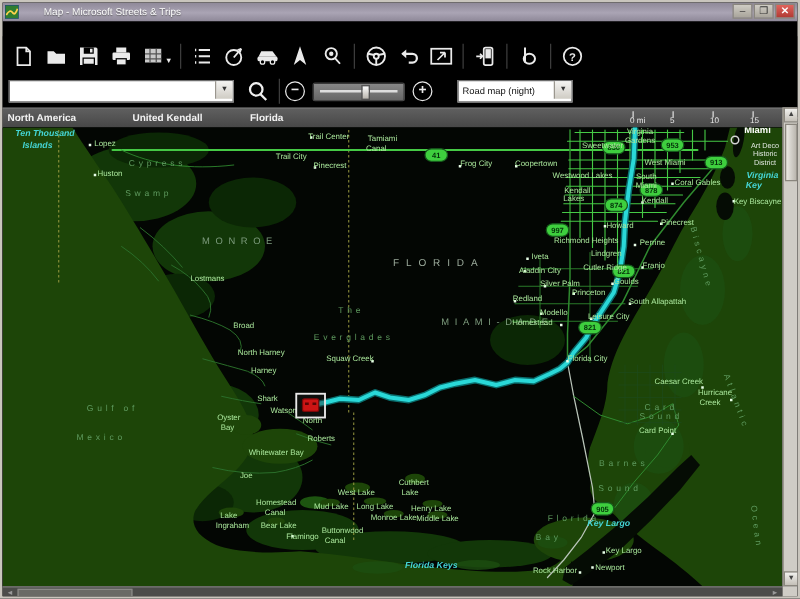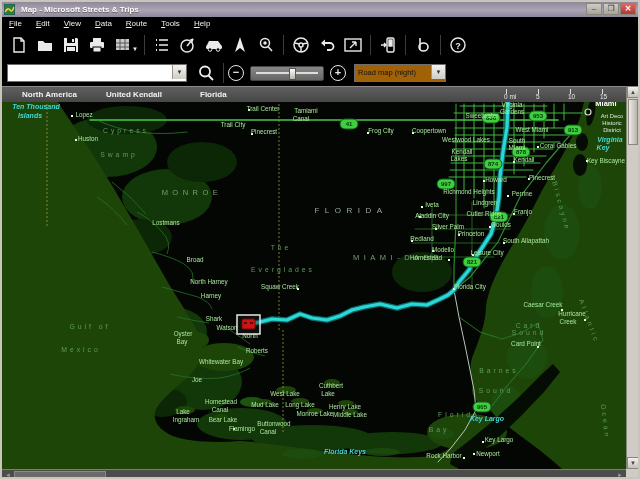--- a/index.html
+++ b/index.html
@@ -1,19 +1,19 @@
 <!DOCTYPE html>
 <html><head>
 <meta charset="utf-8">
 <style>
   html,body{margin:0;padding:0;background:#9a9a9a;font-family:"Liberation Sans",sans-serif;}
   #win{position:relative;width:640px;height:479px;background:#000;border:2px solid #c9c5bd;box-sizing:border-box;overflow:hidden;}
   
   #titlebar{position:absolute;left:0;top:0;width:636px;height:15px;background:linear-gradient(#8e8898,#aaa4b4 55%,#8e8898);display:flex;align-items:center;padding:0 2px;box-sizing:border-box;}
-  #title-text{color:#fff;font-size:8px;font-weight:bold;margin-left:6px;white-space:nowrap;text-shadow:0 1px 1px #555;}
+  #title-text{color:#fff;font-size:8px;font-weight:normal;margin-left:20px;white-space:nowrap;text-shadow:0 1px 1px #555;}
   #win-buttons{position:absolute;right:2px;top:1px;display:flex;gap:1px;}
   .winbtn{width:16px;height:12px;background:linear-gradient(#cfccc4,#a8a49a);border:1px solid #8a867e;font-size:8px;line-height:10px;text-align:center;color:#333;box-sizing:border-box;}
   .winbtn.close{background:linear-gradient(#e0635c,#b03a33);color:#fff;font-weight:bold;}
   
   #menubar{position:absolute;left:0;top:15px;width:636px;height:12px;background:#000;display:flex;align-items:center;}
   .menu-item{display:inline-block;color:#efefef;font-size:8px;padding:1px 7px;}
   .menu-item::first-letter{text-decoration:underline;}
   
   #toolbar1{position:absolute;left:0;top:27px;width:636px;height:31px;background:#000;display:flex;align-items:center;padding-left:4px;box-sizing:border-box;}
   .tbtn{width:26px;height:24px;display:flex;align-items:center;justify-content:center;color:#eaeaea;}
@@ -21,21 +21,21 @@
   .dd-arrow{color:#eaeaea;font-size:6px;margin:8px 2px 0 -4px;}
   #toolbar2{position:absolute;left:0;top:58px;width:636px;height:26px;background:#000;display:flex;align-items:center;padding-left:5px;box-sizing:border-box;}
   #search-combo{width:178px;height:16px;background:#fff;border:1px solid #6d6d6d;position:relative;}
   #search-combo .arrowbox{position:absolute;right:0;top:0;width:13px;height:14px;background:linear-gradient(#f4f3f1,#cfccc4);border-left:1px solid #9a968e;color:#333;font-size:6px;text-align:center;line-height:14px;}
   #search-combo input{position:absolute;left:1px;top:1px;width:160px;height:12px;border:0;outline:0;font-size:8px;font-family:"Liberation Sans",sans-serif;}
   #search-btn{margin-left:6px;color:#eee;}
   .zoom-circle{width:16px;height:16px;border:1.5px solid #e8e8e8;border-radius:50%;color:#e8e8e8;font-size:11px;line-height:13px;text-align:center;box-sizing:border-box;font-weight:bold;}
   #zoom-slider{width:72px;height:13px;background:linear-gradient(#888,#666);border:1px solid #444;margin:0 6px;position:relative;border-radius:2px;}
   #zoom-slider .track{position:absolute;left:5px;right:5px;top:5px;height:2px;background:#ddd;}
   #zoom-slider .thumb{position:absolute;left:38px;top:1px;width:5px;height:10px;background:linear-gradient(#fdfdfd,#b9b5ad);border:1px solid #555;}
-  #style-select{margin-left:8px;width:90px;height:16px;background:#a16207;border:1px solid #6d6d6d;position:relative;font-size:7.5px;color:#111;}
+  #style-select{margin-left:20px;width:90px;height:16px;background:#ffffff;border:1px solid #6d6d6d;position:relative;font-size:7.5px;color:#111;}
   #style-select .val{position:absolute;left:3px;top:3px;white-space:nowrap;}
   #style-select .arrowbox{position:absolute;right:0;top:0;width:13px;height:14px;background:linear-gradient(#f4f3f1,#cfccc4);border-left:1px solid #9a968e;color:#333;font-size:6px;text-align:center;line-height:14px;}
   
   #locbar{position:absolute;left:0;top:84px;width:636px;height:16px;background:linear-gradient(#5f5f5f,#474747);border-top:1px solid #8a8a8a;box-sizing:border-box;}
   .crumb{position:absolute;top:3px;color:#f2f2f2;font-size:8px;font-weight:bold;white-space:nowrap;}
   #scalebar{position:absolute;right:4px;top:0;height:16px;}
   .tick{position:absolute;top:2px;width:1px;height:5px;background:#ddd;}
   .ticklbl{position:absolute;top:6px;color:#e8e8e8;font-size:6.5px;white-space:nowrap;}
   
   #map-area{position:absolute;left:0;top:100px;width:624px;height:367px;background:#030603;}
@@ -70,29 +70,20 @@
         <rect x="0" y="0" width="11" height="11" fill="none" stroke="#1a4d7a"></rect>
       </svg>
     <span id="title-text">Map - Microsoft Streets &amp; Trips</span>
     <div id="win-buttons">
       <div class="winbtn">–</div>
       <div class="winbtn">❐</div>
       <div class="winbtn close">✕</div>
     </div>
   </div>
 
-  <div id="menubar">
-      <div class="menu-item">File</div>
-      <div class="menu-item">Edit</div>
-      <div class="menu-item">View</div>
-      <div class="menu-item">Data</div>
-      <div class="menu-item">Route</div>
-      <div class="menu-item">Tools</div>
-      <div class="menu-item">Help</div>
-    </div>
 
   <div id="toolbar1">
     <div class="tbtn">
         <svg width="18" height="18" viewBox="0 0 18 18" stroke="#eaeaea" fill="none" stroke-width="1.4">
           <path d="M4,2 h7 l3,3 v11 h-10 z"></path>
           <path d="M11,2 v3 h3"></path>
         </svg>
       </div>
     <div class="tbtn">
         <svg width="18" height="18" viewBox="0 0 18 18" fill="#eaeaea">
@@ -220,21 +211,21 @@
     <div class="zoom-circle">+</div>
     <div id="style-select">
       <span class="val">Road map (night)</span>
       <div class="arrowbox">▼</div>
     </div>
   </div>
 
   <div id="locbar">
     <div id="crumbs"></div>
     <div id="scalebar"></div>
-  <div class="crumb" style="left: 20px;">North America</div>
+  <div class="crumb" style="left: 4px;">North America</div>
       <div class="crumb" style="left: 104px;">United Kendall</div>
       <div class="crumb" style="left: 198px;">Florida</div>
       <div class="tick" style="left: 504px;"></div>
       <div class="ticklbl" style="left: 502px;">0 mi</div>
       <div class="tick" style="left: 536px;"></div>
       <div class="ticklbl" style="left: 534px;">5</div>
       <div class="tick" style="left: 568px;"></div>
       <div class="ticklbl" style="left: 566px;">10</div>
       <div class="tick" style="left: 600px;"></div>
       <div class="ticklbl" style="left: 598px;">15</div>

